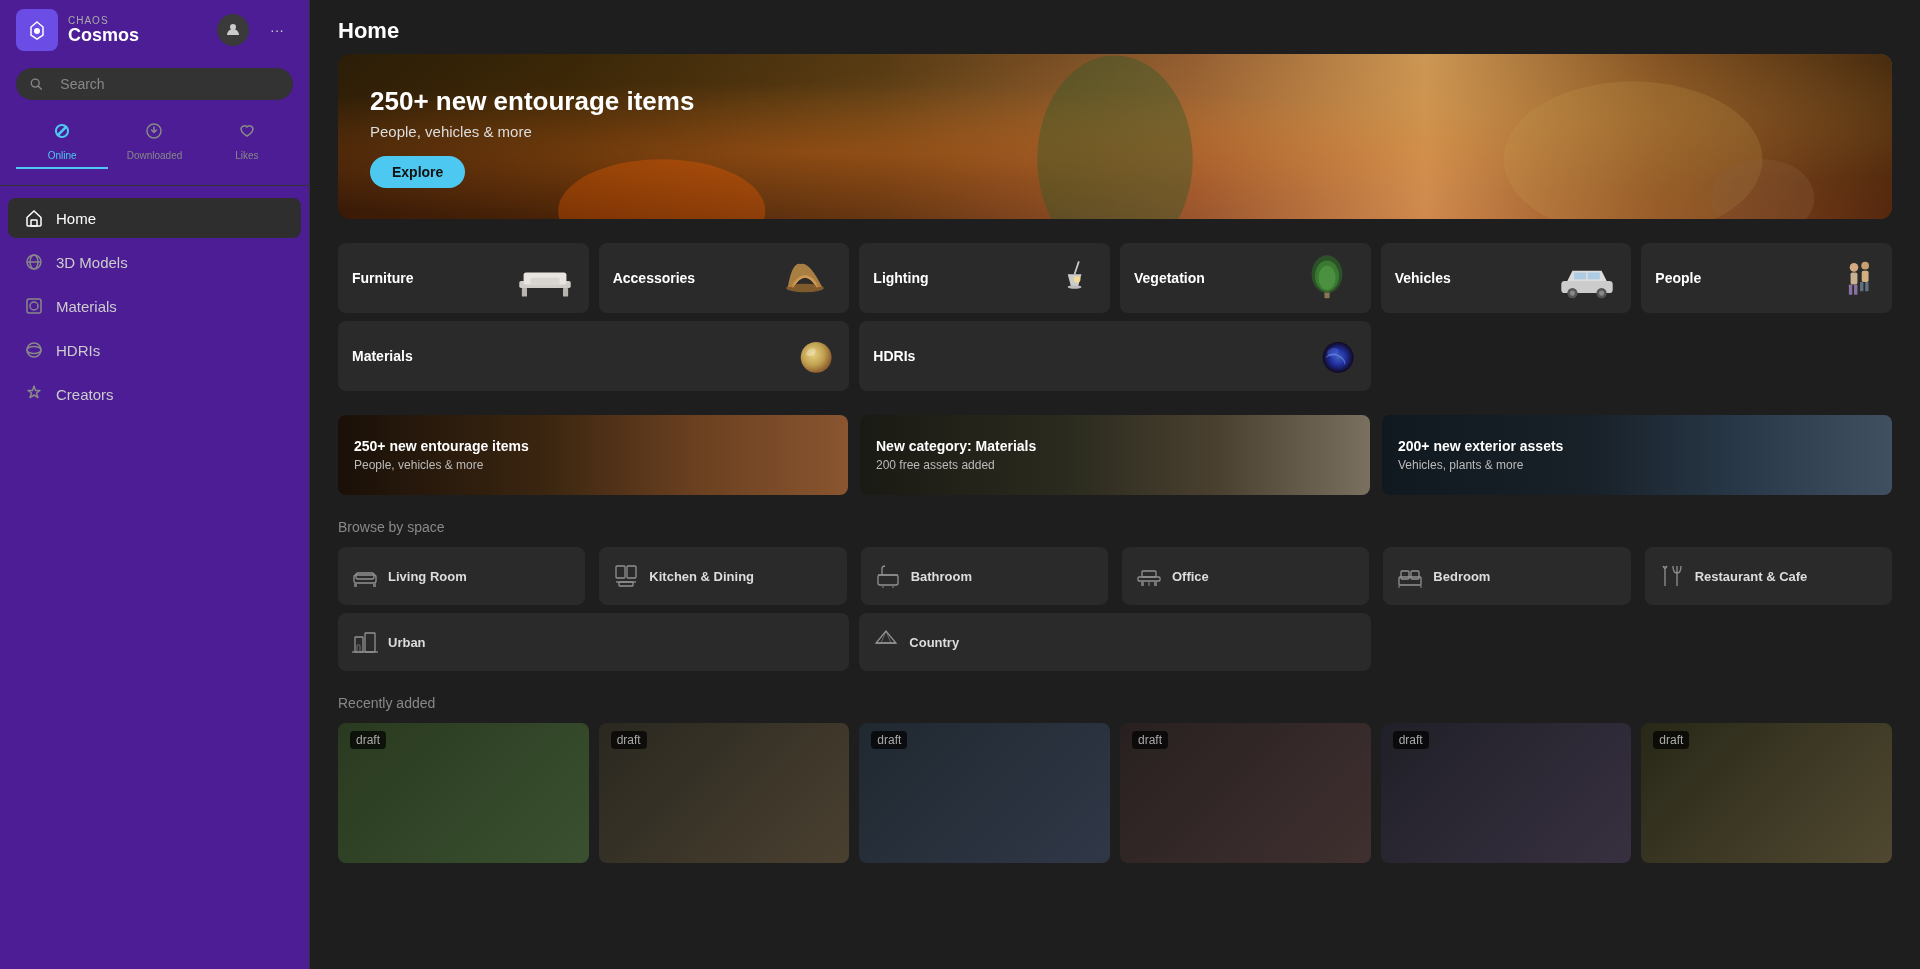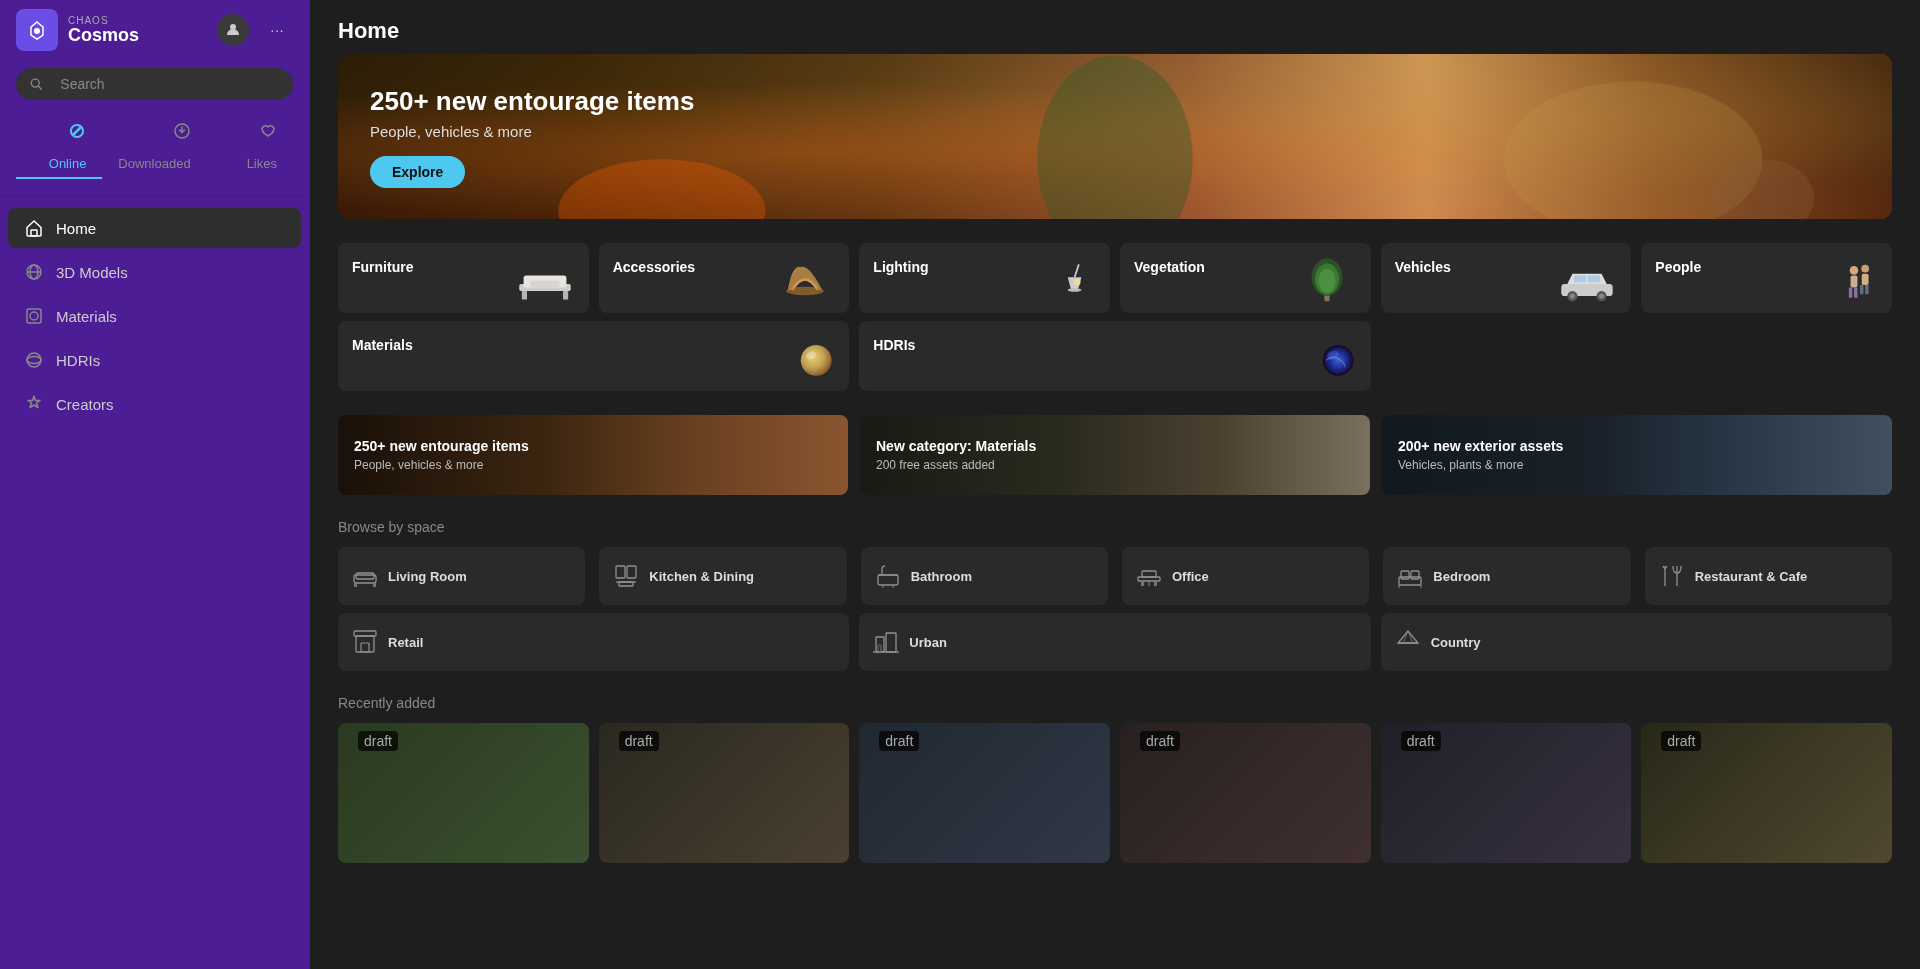--- a/index.html
+++ b/index.html
@@ -122,26 +122,26 @@
     .tabs-row {
       display: flex;
       gap: 0;
       padding: 0 16px;
       margin-bottom: 16px;
     }
 
     .tab-item {
       display: flex;
       flex-direction: column;
-      align-items: flex-end;
-      gap: 16px;
+      align-items: center;
+      gap: 10px;
       padding: 6px 16px;
       cursor: pointer;
       color: #888;
-      font-size: 13px;
+      font-size: 10px;
       border-bottom: 2px solid transparent;
       flex: 1;
     }
 
     .tab-item.active {
       color: #4dc8f0;
       border-bottom: 2px solid #4dc8f0;
     }
 
     .tab-item svg {
@@ -281,20 +281,21 @@
       grid-template-columns: repeat(3, 1fr);
       gap: 10px;
       padding: 0 28px 24px;
     }
 
     .cat-card {
       background: #2a2a2a;
       border-radius: 8px;
       padding: 16px 14px;
       display: flex;
+      align-items: center;
       justify-content: space-between;
       cursor: pointer;
       transition: background 0.15s;
       height: 70px;
       overflow: hidden;
     }
 
     .cat-name {
       font-size: 14px;
       font-weight: 600;
@@ -391,24 +392,24 @@
       border-radius: 8px;
       overflow: hidden;
       height: 140px;
       cursor: pointer;
       position: relative;
     }
 
     .draft-badge {
       position: absolute;
       top: 8px;
-      left: 20px;
+      left: 12px;
       background: rgba(0,0,0,0.7);
       color: #aaa;
-      font-size: 14px;
+      font-size: 12px;
       padding: 2px 6px;
       border-radius: 4px;
     }
 
     .recent-card-img {
       width: 100%;
       height: 100%;
       background: #333;
     }
 
@@ -753,28 +754,20 @@
         <line x1="6" y1="14" x2="6" y2="23" stroke="#aaa" stroke-width="1.3"></line>
         <line x1="18" y1="3" x2="18" y2="23" stroke="#aaa" stroke-width="1.3"></line>
         <path d="M14 3 Q14 10 18 10 Q22 10 22 3" stroke="#aaa" stroke-width="1.3" fill="none"></path>
       </svg>
       <span class="space-name">Restaurant &amp; Cafe</span>
     </div>
   </div>
 
   <div class="space-grid-row2">
 
-    <div class="space-card">
-      <svg class="space-icon" viewBox="0 0 26 26" fill="none">
-        <rect x="2" y="2" width="22" height="5" rx="1" stroke="#aaa" stroke-width="1.3" fill="none"></rect>
-        <rect x="4" y="7" width="18" height="16" rx="1" stroke="#aaa" stroke-width="1.3" fill="none"></rect>
-        <rect x="9" y="14" width="8" height="9" rx="0.5" stroke="#aaa" stroke-width="1.2" fill="none"></rect>
-      </svg>
-      <span class="space-name">Retail</span>
-    </div>
 
     <div class="space-card">
       <svg class="space-icon" viewBox="0 0 26 26" fill="none">
         <rect x="3" y="8" width="8" height="15" rx="0.5" stroke="#aaa" stroke-width="1.3" fill="none"></rect>
         <rect x="13" y="4" width="10" height="19" rx="0.5" stroke="#aaa" stroke-width="1.3" fill="none"></rect>
         <line x1="0" y1="23" x2="26" y2="23" stroke="#aaa" stroke-width="1.3"></line>
         <rect x="5" y="16" width="3" height="7" rx="0.5" stroke="#888" stroke-width="1" fill="none"></rect>
       </svg>
       <span class="space-name">Urban</span>
     </div>

